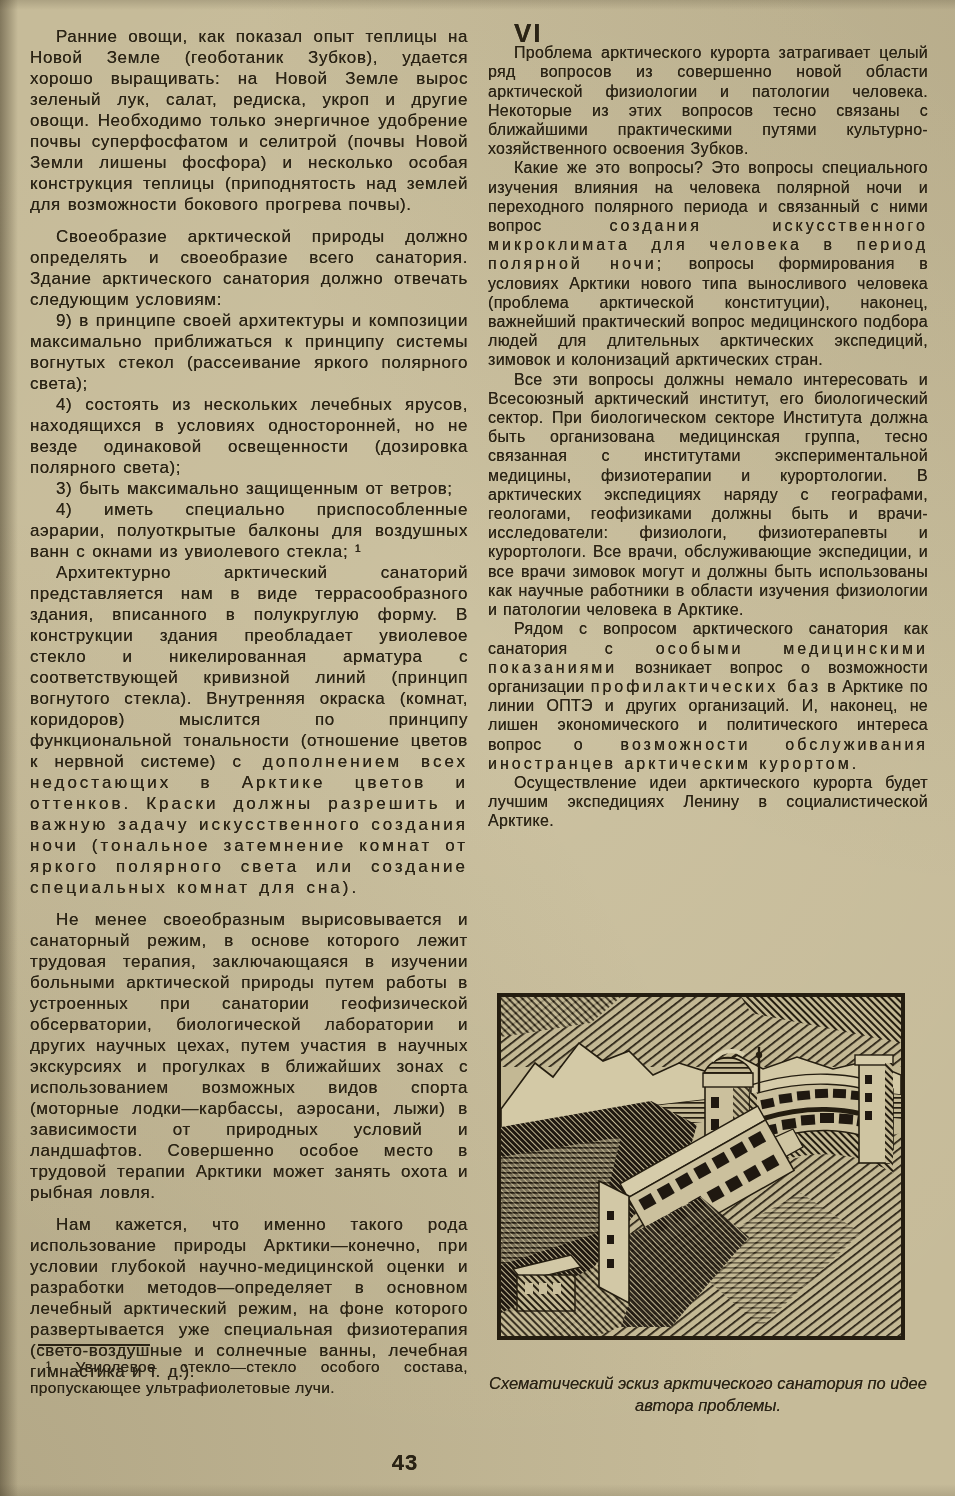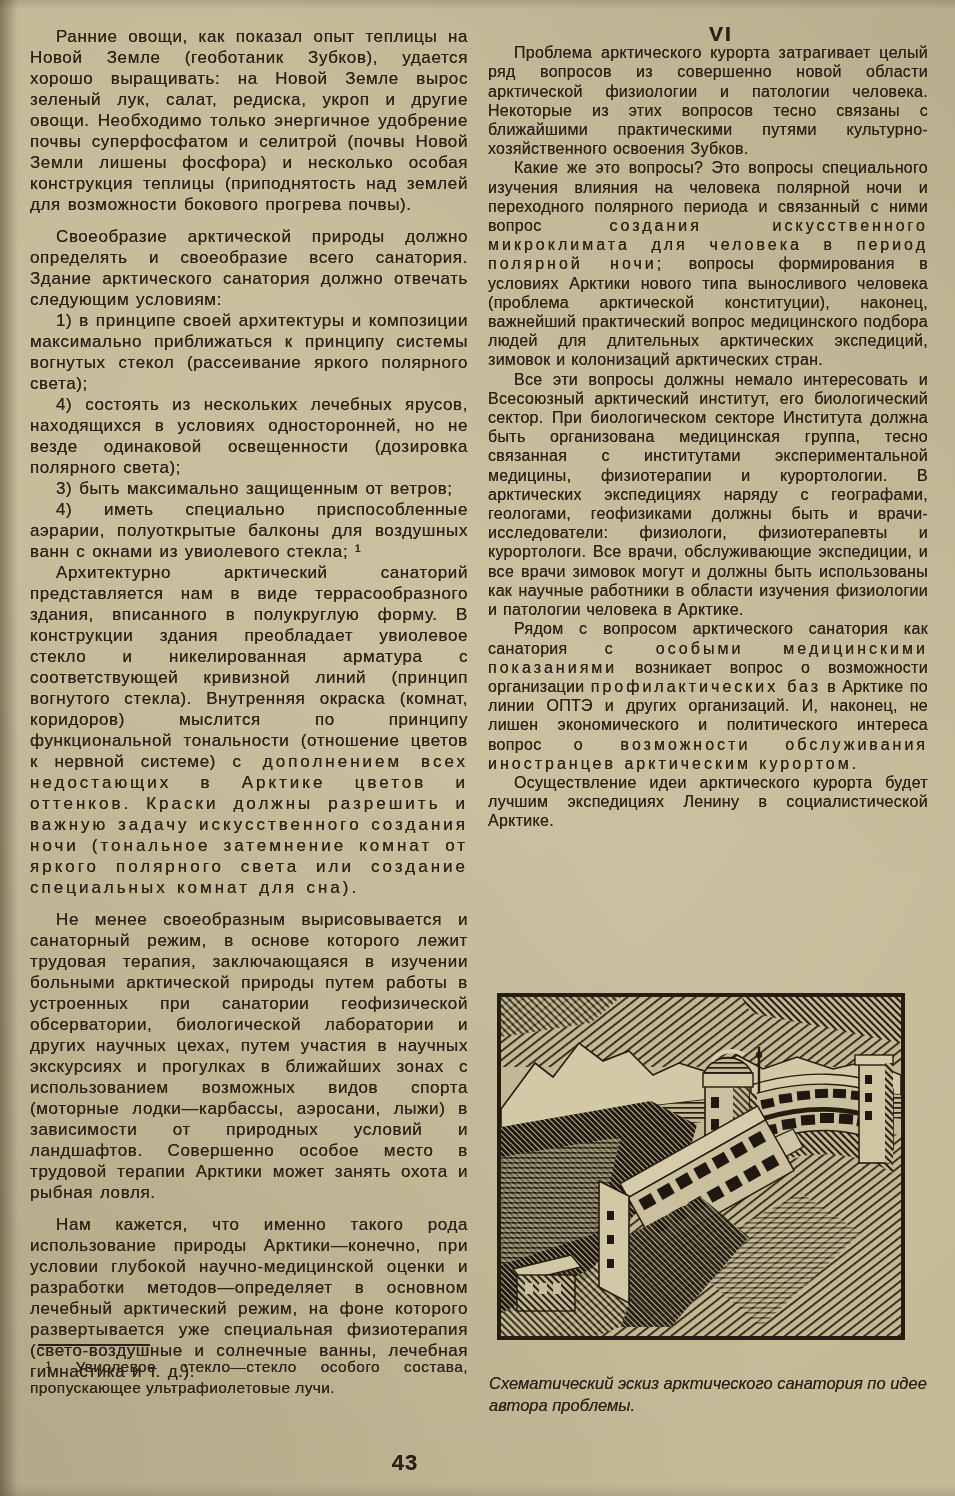--- a/index.html
+++ b/index.html
@@ -25,28 +25,28 @@
 
   .col{position:absolute;text-align:justify;z-index:1;
     text-shadow:0 0 .6px rgba(42,35,21,.85);}
   .col-left{left:30px;top:26px;width:438px;
     font-size:17px;line-height:21px;letter-spacing:.6px;word-spacing:1.5px;}
   .col-right{left:488px;top:24px;width:440px;
     font-size:16px;line-height:19.2px;letter-spacing:.3px;word-spacing:1px;}
   .col p{margin:0;text-indent:26px;}
   .p-gap{margin-top:11px !important;}
   .sp{letter-spacing:3px;}
-  .section-heading{text-align:center;font-weight:bold;font-size:21px;
+  .section-heading{text-align:left;font-weight:bold;font-size:26px;
     letter-spacing:2px;margin:0 0 14px 0;text-indent:0;}
 
   .figure{position:absolute;left:497px;top:993px;width:408px;height:347px;
     box-sizing:border-box;border:4px solid #241d10;background:#c3b894;z-index:2;}
   .figure svg{display:block;}
   .caption{position:absolute;left:489px;top:1372px;width:438px;z-index:2;
-    text-align:left;font-style:italic;font-size:16.5px;line-height:22px;
+    text-align:center;font-style:italic;font-size:16.5px;line-height:22px;
     text-shadow:0 0 .5px rgba(42,35,21,.8);}
 
   .footnote{position:absolute;left:30px;top:1344px;width:438px;z-index:1;
     font-size:15.5px;line-height:21px;letter-spacing:.4px;
     text-shadow:0 0 .5px rgba(42,35,21,.8);}
   .footnote-rule{width:112px;height:2px;background:#2a2315;margin:0 0 10px 8px;}
   .footnote p{margin:0;text-indent:16px;text-align:justify;}
 
   .page-number{position:absolute;left:0;top:1450px;width:810px;z-index:1;
     text-align:center;font-weight:bold;font-size:22px;letter-spacing:1px;
@@ -56,21 +56,21 @@
 <body>
 
 <div class="page" style="--paper: #c6bb99; --ink: #2a2315;">
   <div class="edge-left"></div>
   <div class="edge-top"></div>
   <div class="edge-bottom"></div>
 
   <div class="col col-left">
       <p class="para"><span class="run">Ранние овощи, как показал опыт теплицы на Новой Земле (геоботаник Зубков), удается хорошо выращивать: на Новой Земле вырос зеленый лук, салат, редиска, укроп и другие овощи. Необходимо только энергичное удобрение почвы суперфосфатом и селитрой (почвы Новой Земли лишены фосфора) и несколько особая конструкция теплицы (приподнятость над землей для возможности бокового прогрева почвы).</span></p>
       <p class="para p-gap"><span class="run">Своеобразие арктической природы должно определять и своеобразие всего санатория. Здание арктического санатория должно отвечать следующим условиям:</span></p>
-      <p class="para"><span class="run">1) в принципе своей архитектуры и композиции максимально приближаться к принципу системы вогнутых стекол (рассеивание яркого полярного света);</span></p>
+      <p class="para"><span class="run">9) в принципе своей архитектуры и композиции максимально приближаться к принципу системы вогнутых стекол (рассеивание яркого полярного света);</span></p>
       <p class="para"><span class="run">4) состоять из нескольких лечебных ярусов, находящихся в условиях односторонней, но не везде одинаковой освещенности (дозировка полярного света);</span></p>
       <p class="para"><span class="run">3) быть максимально защищенным от ветров;</span></p>
       <p class="para"><span class="run">4) иметь специально приспособленные аэрарии, полуоткрытые балконы для воздушных ванн с окнами из увиолевого стекла; ¹</span></p>
       <p class="para"><span class="run">Архитектурно арктический санаторий представляется нам в виде террасообразного здания, вписанного в полукруглую форму. В конструкции здания преобладает увиолевое стекло и никелированная арматура с соответствующей кривизной линий (принцип вогнутого стекла). Внутренняя окраска (комнат, коридоров) мыслится по принципу функциональной тональности (отношение цветов к нервной системе) </span><span class="run sp">с дополнением всех недостающих в Арктике цветов и оттенков. Краски должны разрешить и важную задачу искусственного создания ночи (тональное затемнение комнат от яркого полярного света или создание специальных комнат для сна).</span></p>
       <p class="para p-gap"><span class="run">Не менее своеобразным вырисовывается и санаторный режим, в основе которого лежит трудовая терапия, заключающаяся в изучении больными арктической природы путем работы в устроенных при санатории геофизической обсерватории, биологической лаборатории и других научных цехах, путем участия в научных экскурсиях и прогулках в ближайших зонах с использованием возможных видов спорта (моторные лодки—карбассы, аэросани, лыжи) в зависимости от природных условий и ландшафтов. Совершенно особое место в трудовой терапии Арктики может занять охота и рыбная ловля.</span></p>
       <p class="para p-gap"><span class="run">Нам кажется, что именно такого рода использование природы Арктики—конечно, при условии глубокой научно-медицинской оценки и разработки методов—определяет в основном лечебный арктический режим, на фоне которого развертывается уже специальная физиотерапия (свето-воздушные и солнечные ванны, лечебная гимнастика и т. д.).</span></p>
     </div>
 
   <div class="col col-right">
     <p class="section-heading">VI</p>

